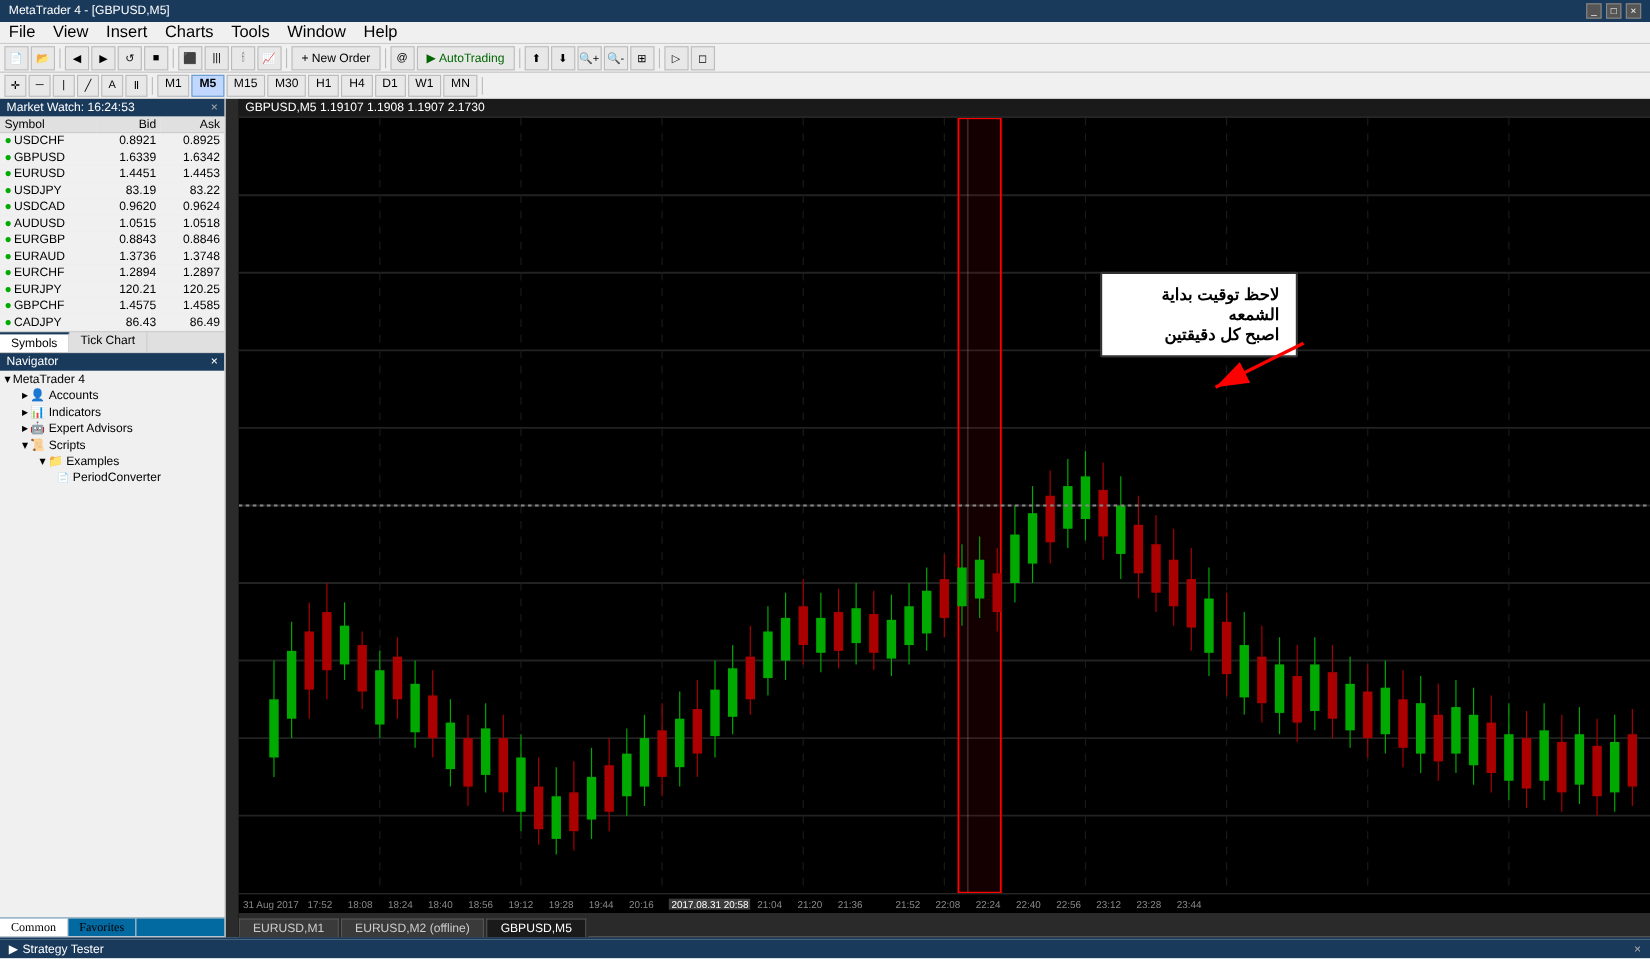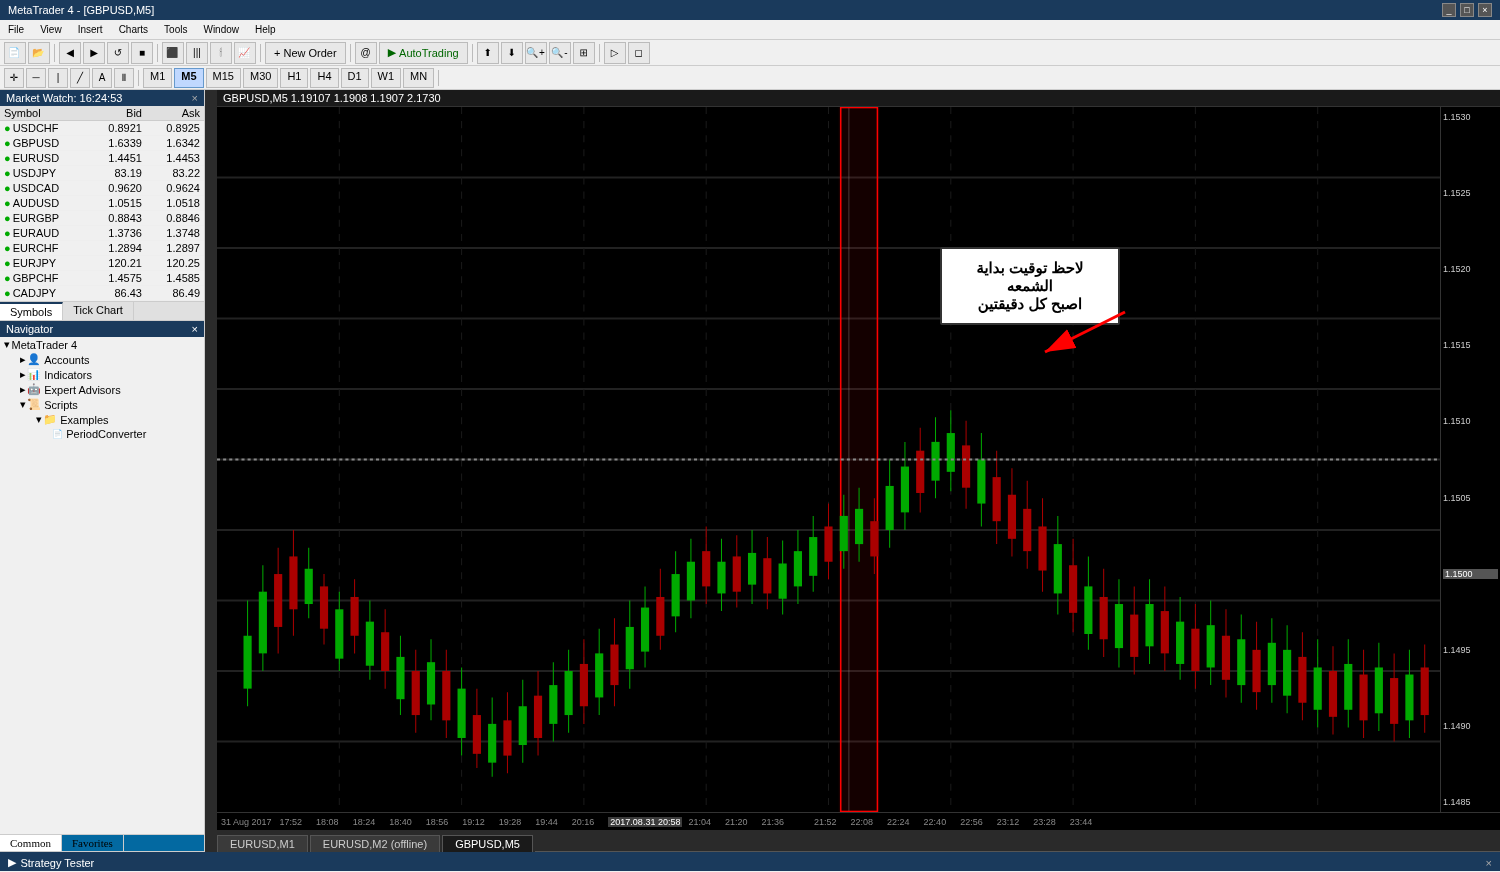--- a/index.html
+++ b/index.html
@@ -5,21 +5,21 @@
     * { margin: 0; padding: 0; box-sizing: border-box; }
     body { width: 1500px; height: 872px; overflow: hidden; background: #2b2b2b; font-family: 'Segoe UI', Tahoma, Arial, sans-serif; font-size: 11px; color: #000; }
 
     
     #titlebar { background: #1a3a5c; color: #fff; height: 20px; display: flex; align-items: center; padding: 0 8px; justify-content: space-between; }
     #titlebar .controls { display: flex; gap: 4px; }
     #titlebar .ctrl-btn { width: 14px; height: 14px; background: #555; border: 1px solid #888; font-size: 9px; display: flex; align-items: center; justify-content: center; cursor: pointer; color: #fff; }
 
     
     #menubar { background: #f0f0f0; height: 20px; display: flex; align-items: center; border-bottom: 1px solid #ccc; }
-    #menubar span { padding: 2px 8px; font-size: 10px; cursor: pointer; }
+    #menubar span { padding: 2px 8px; font-size: 15px; cursor: pointer; }
 
     
     #toolbar1 { background: #f0f0f0; height: 26px; display: flex; align-items: center; padding: 0 4px; gap: 2px; border-bottom: 1px solid #ccc; }
     #toolbar1 .tb-btn { width: 22px; height: 22px; background: #e8e8e8; border: 1px solid #bbb; display: flex; align-items: center; justify-content: center; cursor: pointer; font-size: 10px; }
     #toolbar1 .tb-sep { width: 1px; height: 18px; background: #bbb; margin: 0 2px; }
     #toolbar1 .tb-new-order { background: #e8e8e8; border: 1px solid #bbb; padding: 2px 8px; font-size: 11px; cursor: pointer; display: flex; align-items: center; gap: 3px; height: 22px; }
     #toolbar1 .tb-autotrading { background: #e8e8e8; border: 1px solid #bbb; padding: 2px 8px; font-size: 11px; cursor: pointer; display: flex; align-items: center; gap: 3px; height: 22px; color: #006600; }
 
     
     #toolbar2 { background: #f0f0f0; height: 24px; display: flex; align-items: center; padding: 0 4px; gap: 2px; border-bottom: 1px solid #ccc; }
@@ -66,21 +66,21 @@
     #chart-header { background: #1a1a1a; color: #fff; padding: 2px 6px; font-size: 11px; border-bottom: 1px solid #333; }
     #chart-tabs { background: #2a2a2a; display: flex; align-items: flex-end; height: 22px; }
     .chart-tab { padding: 2px 12px; font-size: 11px; cursor: pointer; border: 1px solid #555; border-bottom: none; background: #3a3a3a; color: #ccc; margin-right: 2px; }
     .chart-tab.active { background: #1a1a1a; color: #fff; }
     #chart-canvas { flex: 1; position: relative; background: #000; overflow: hidden; }
 
     
     #candlestick-svg { width: 100%; height: 100%; }
 
     
-    .annotation-box { position: absolute; background: #fff; border: 2px solid #333; padding: 10px 15px; border-radius: 2px; text-align: center; font-size: 16px; font-weight: bold; color: #000; direction: rtl; }
+    .annotation-box { position: absolute; background: #fff; border: 2px solid #333; padding: 10px 15px; border-radius: 2px; font-size: 16px; font-weight: bold; color: #000; direction: rtl; }
 
     
     #price-scale { width: 60px; background: #000; color: #ccc; font-size: 9px; border-left: 1px solid #333; display: flex; flex-direction: column; justify-content: space-between; padding: 5px 2px; }
 
     
     #time-scale { background: #000; color: #888; font-size: 9px; height: 18px; display: flex; align-items: center; padding: 0 4px; border-top: 1px solid #333; overflow: hidden; white-space: nowrap; }
 
     
     #bottom-panel { height: 250px; background: #f0f0f0; border-top: 2px solid #1a3a5c; display: flex; flex-direction: column; }
     #strategy-tester-header { background: #1a3a5c; color: #fff; padding: 2px 8px; font-size: 11px; display: flex; align-items: center; gap: 4px; }
@@ -584,32 +584,20 @@
           <svg style="position:absolute; right:305px; top:195px; width:120px; height:60px; pointer-events:none;">
             <defs>
               <marker id="arrowhead" markerWidth="10" markerHeight="7" refX="10" refY="3.5" orient="auto">
                 <polygon points="0 0, 10 3.5, 0 7" fill="red"></polygon>
               </marker>
             </defs>
             <line x1="110" y1="10" x2="30" y2="50" stroke="red" stroke-width="3" marker-end="url(#arrowhead)"></line>
           </svg>
         </div>
 
-        <div id="price-scale">
-          <span>1.1530</span>
-          <span>1.1525</span>
-          <span>1.1520</span>
-          <span>1.1515</span>
-          <span>1.1510</span>
-          <span>1.1505</span>
-          <span style="color:#fff; background:#555; padding:0 2px;">1.1500</span>
-          <span>1.1495</span>
-          <span>1.1490</span>
-          <span>1.1485</span>
-        </div>
       </div>
 
       <div id="time-scale">
         <span style="margin-right:8px;">31 Aug 2017</span>
         <span style="margin-right:14px;">17:52</span>
         <span style="margin-right:14px;">18:08</span>
         <span style="margin-right:14px;">18:24</span>
         <span style="margin-right:14px;">18:40</span>
         <span style="margin-right:14px;">18:56</span>
         <span style="margin-right:14px;">19:12</span>

